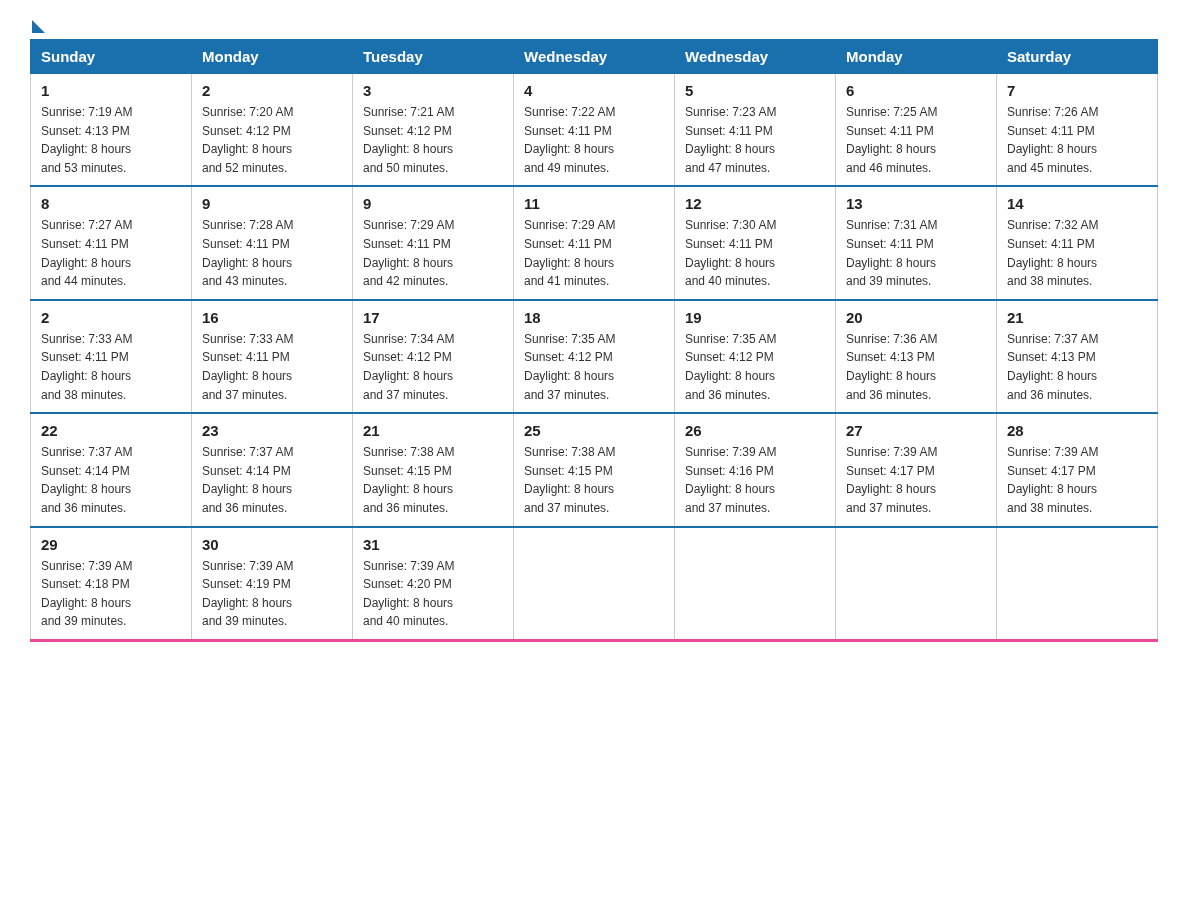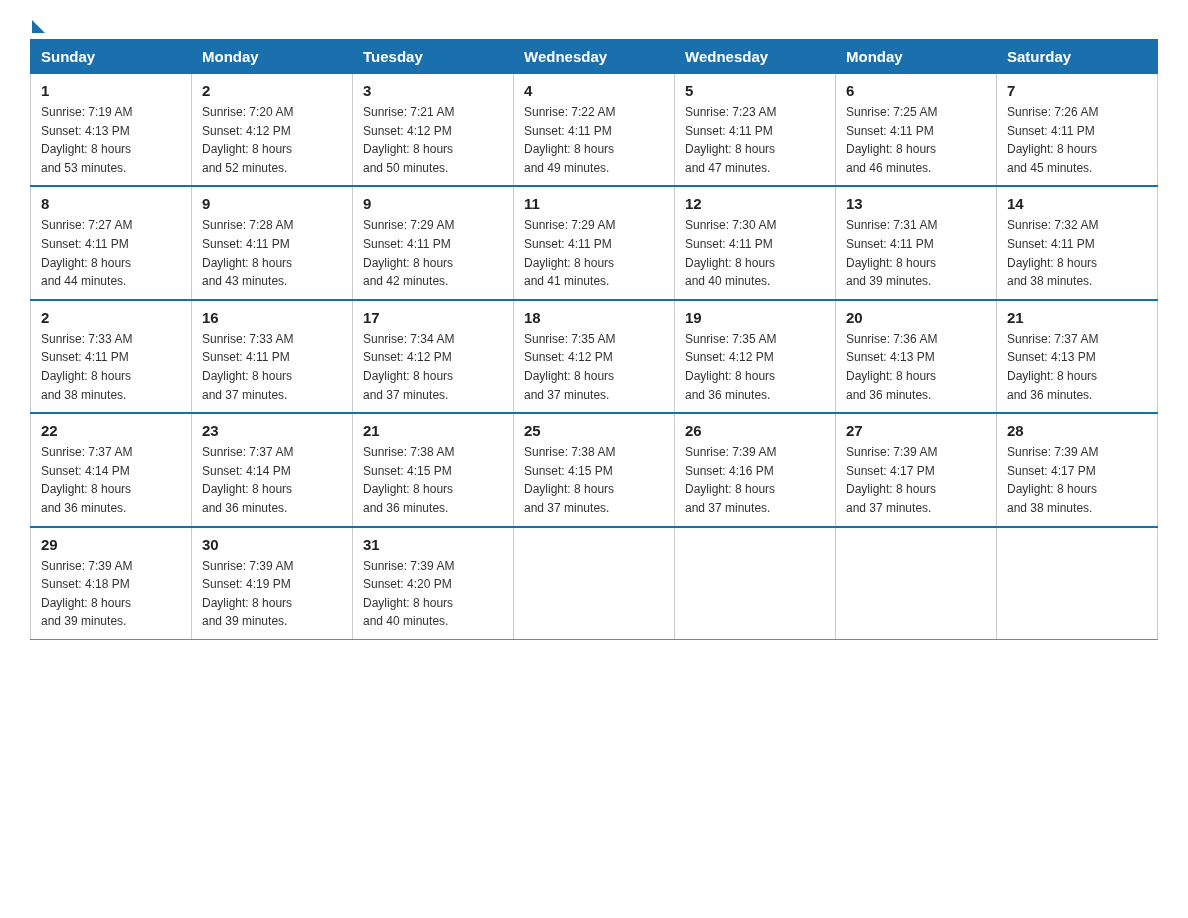--- a/index.html
+++ b/index.html
@@ -85,21 +85,21 @@
     }
     .day-info {
       font-size: 12px;
       line-height: 1.55;
       color: #333;
     }
     tr td {
       border-bottom: 2px solid #1a6fad;
     }
     tr:last-child td {
-      border-bottom: 1px solid #ec4899;
+      border-bottom: 3px solid #ec4899;
     }
   </style>
 </head>
 <body>
 
 <div class="header">
   <div class="logo">
     <div class="logo-text">
       <span class="logo-general"></span>
       <span style="display:inline-block; width:0; height:0; border-left:13px solid #1a6fad; border-top:13px solid transparent; margin:0 2px 0 2px; vertical-align:middle;"></span>

